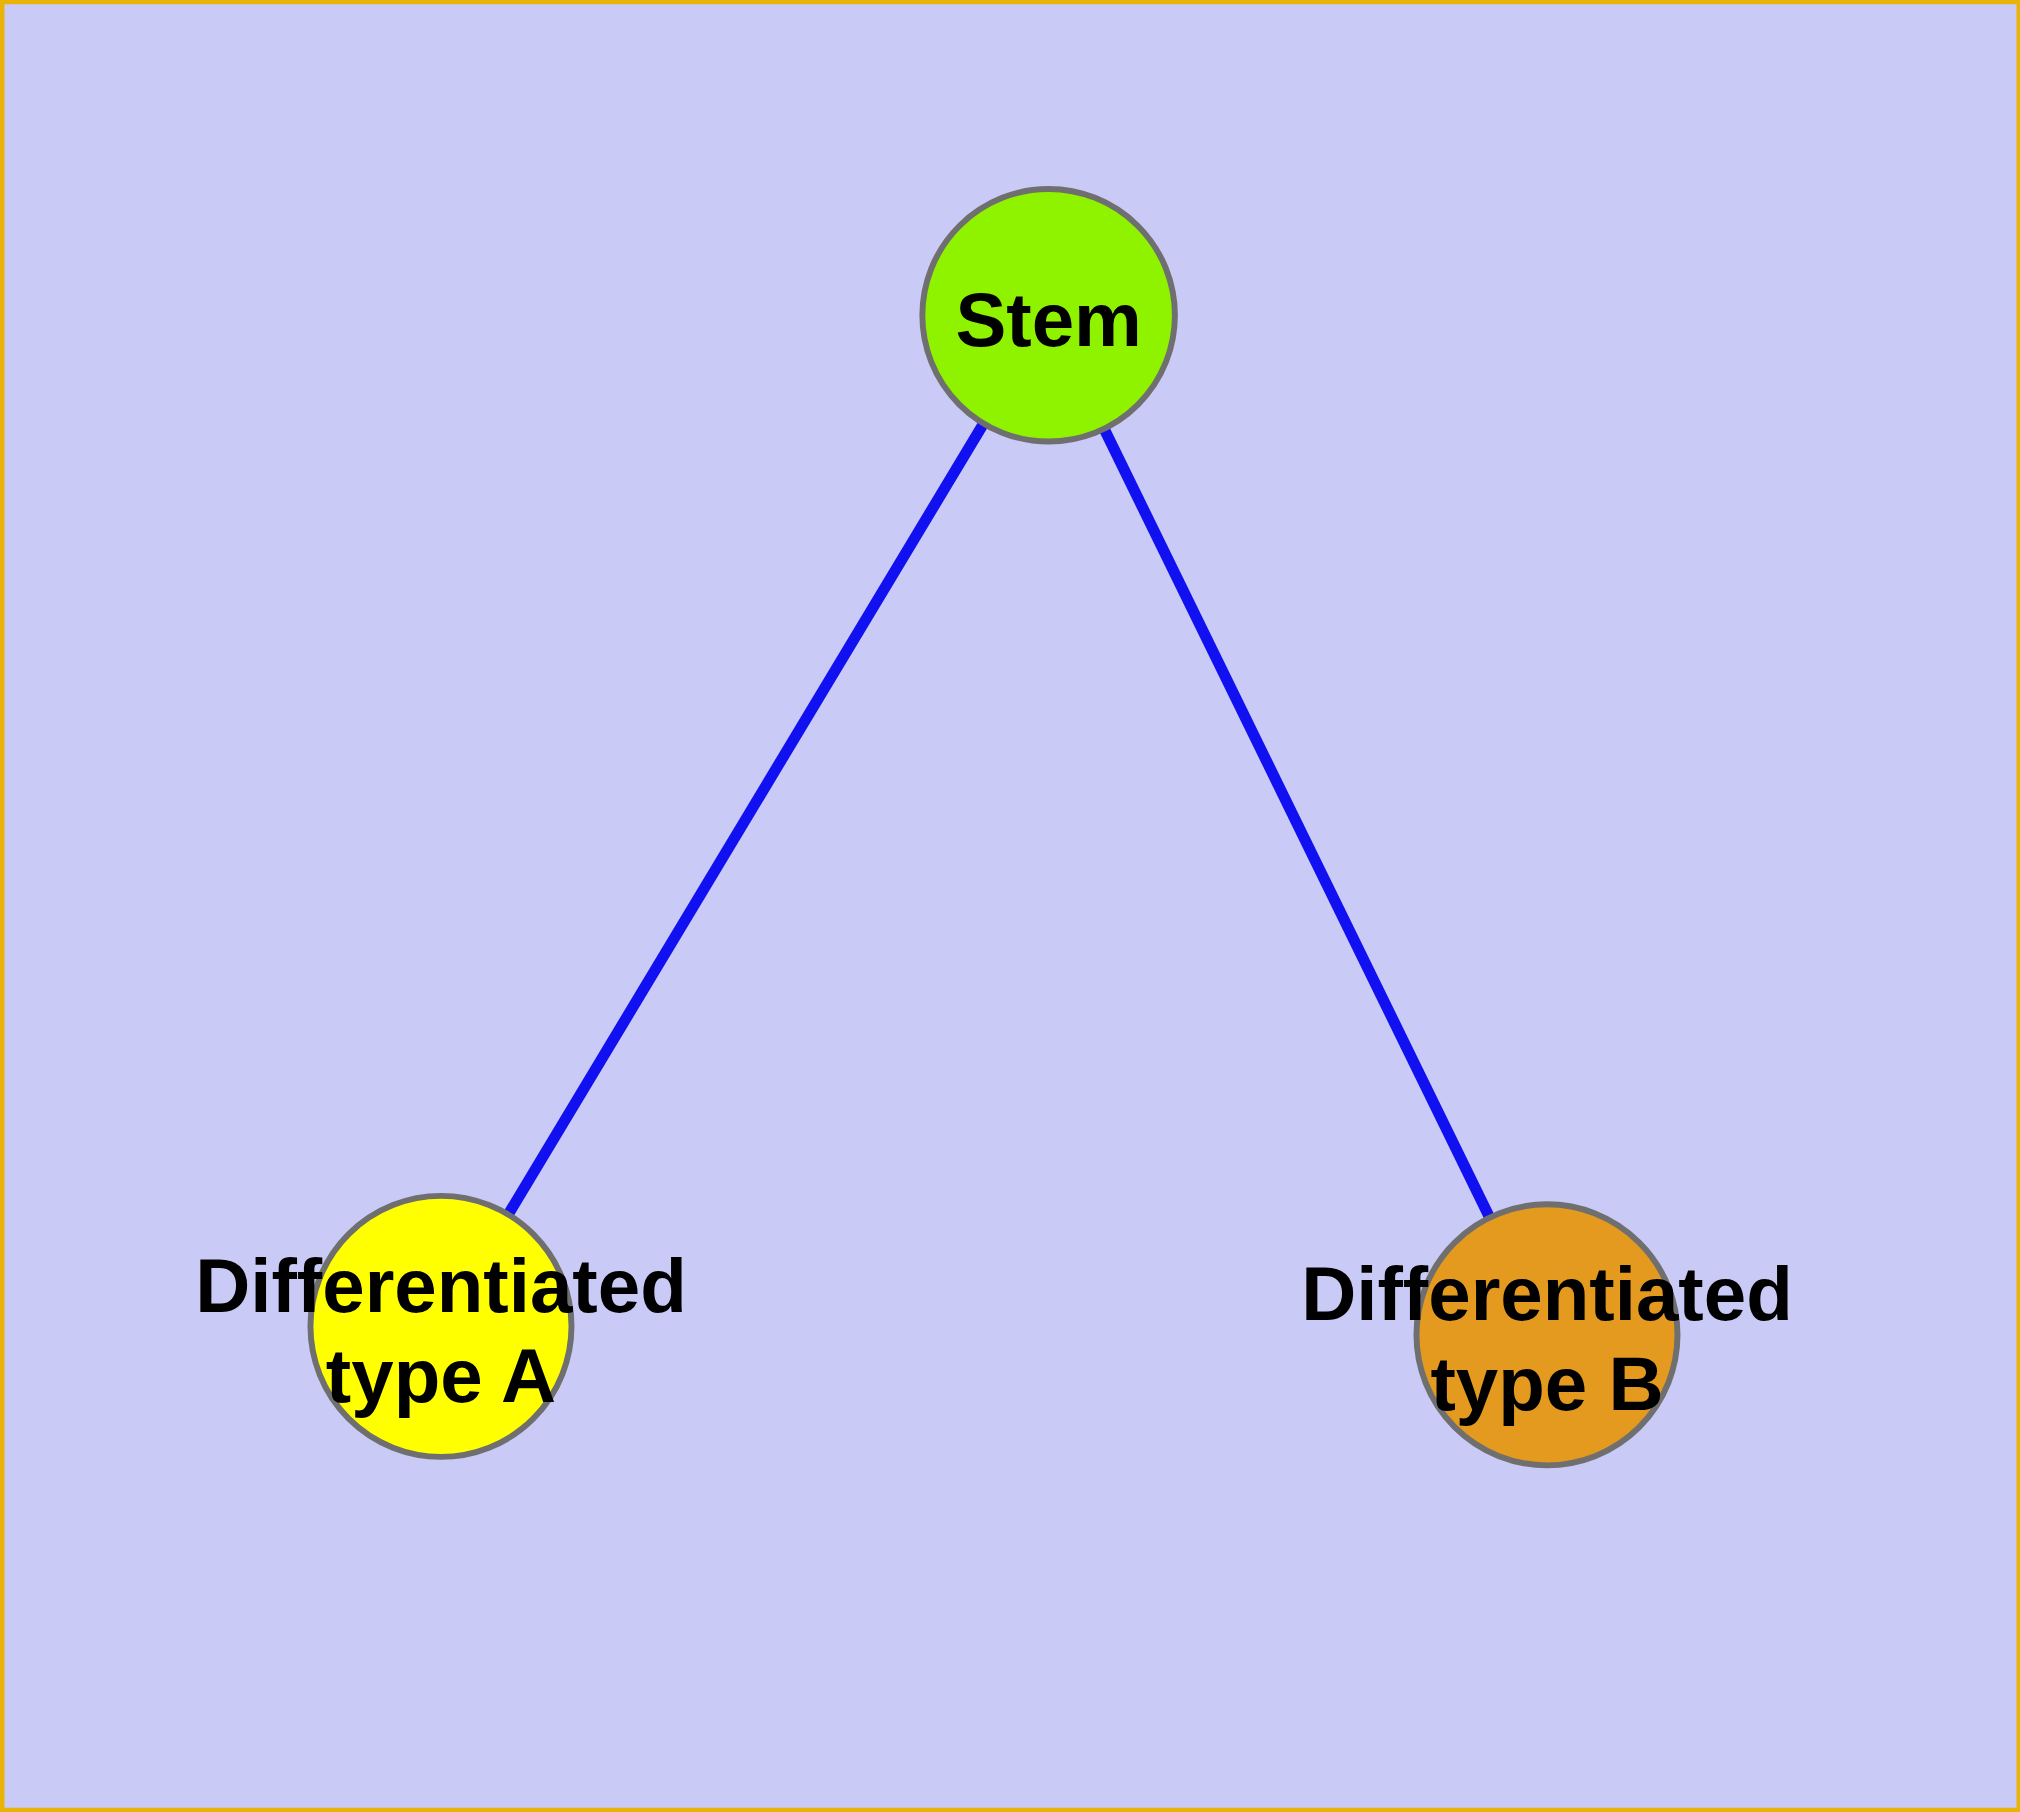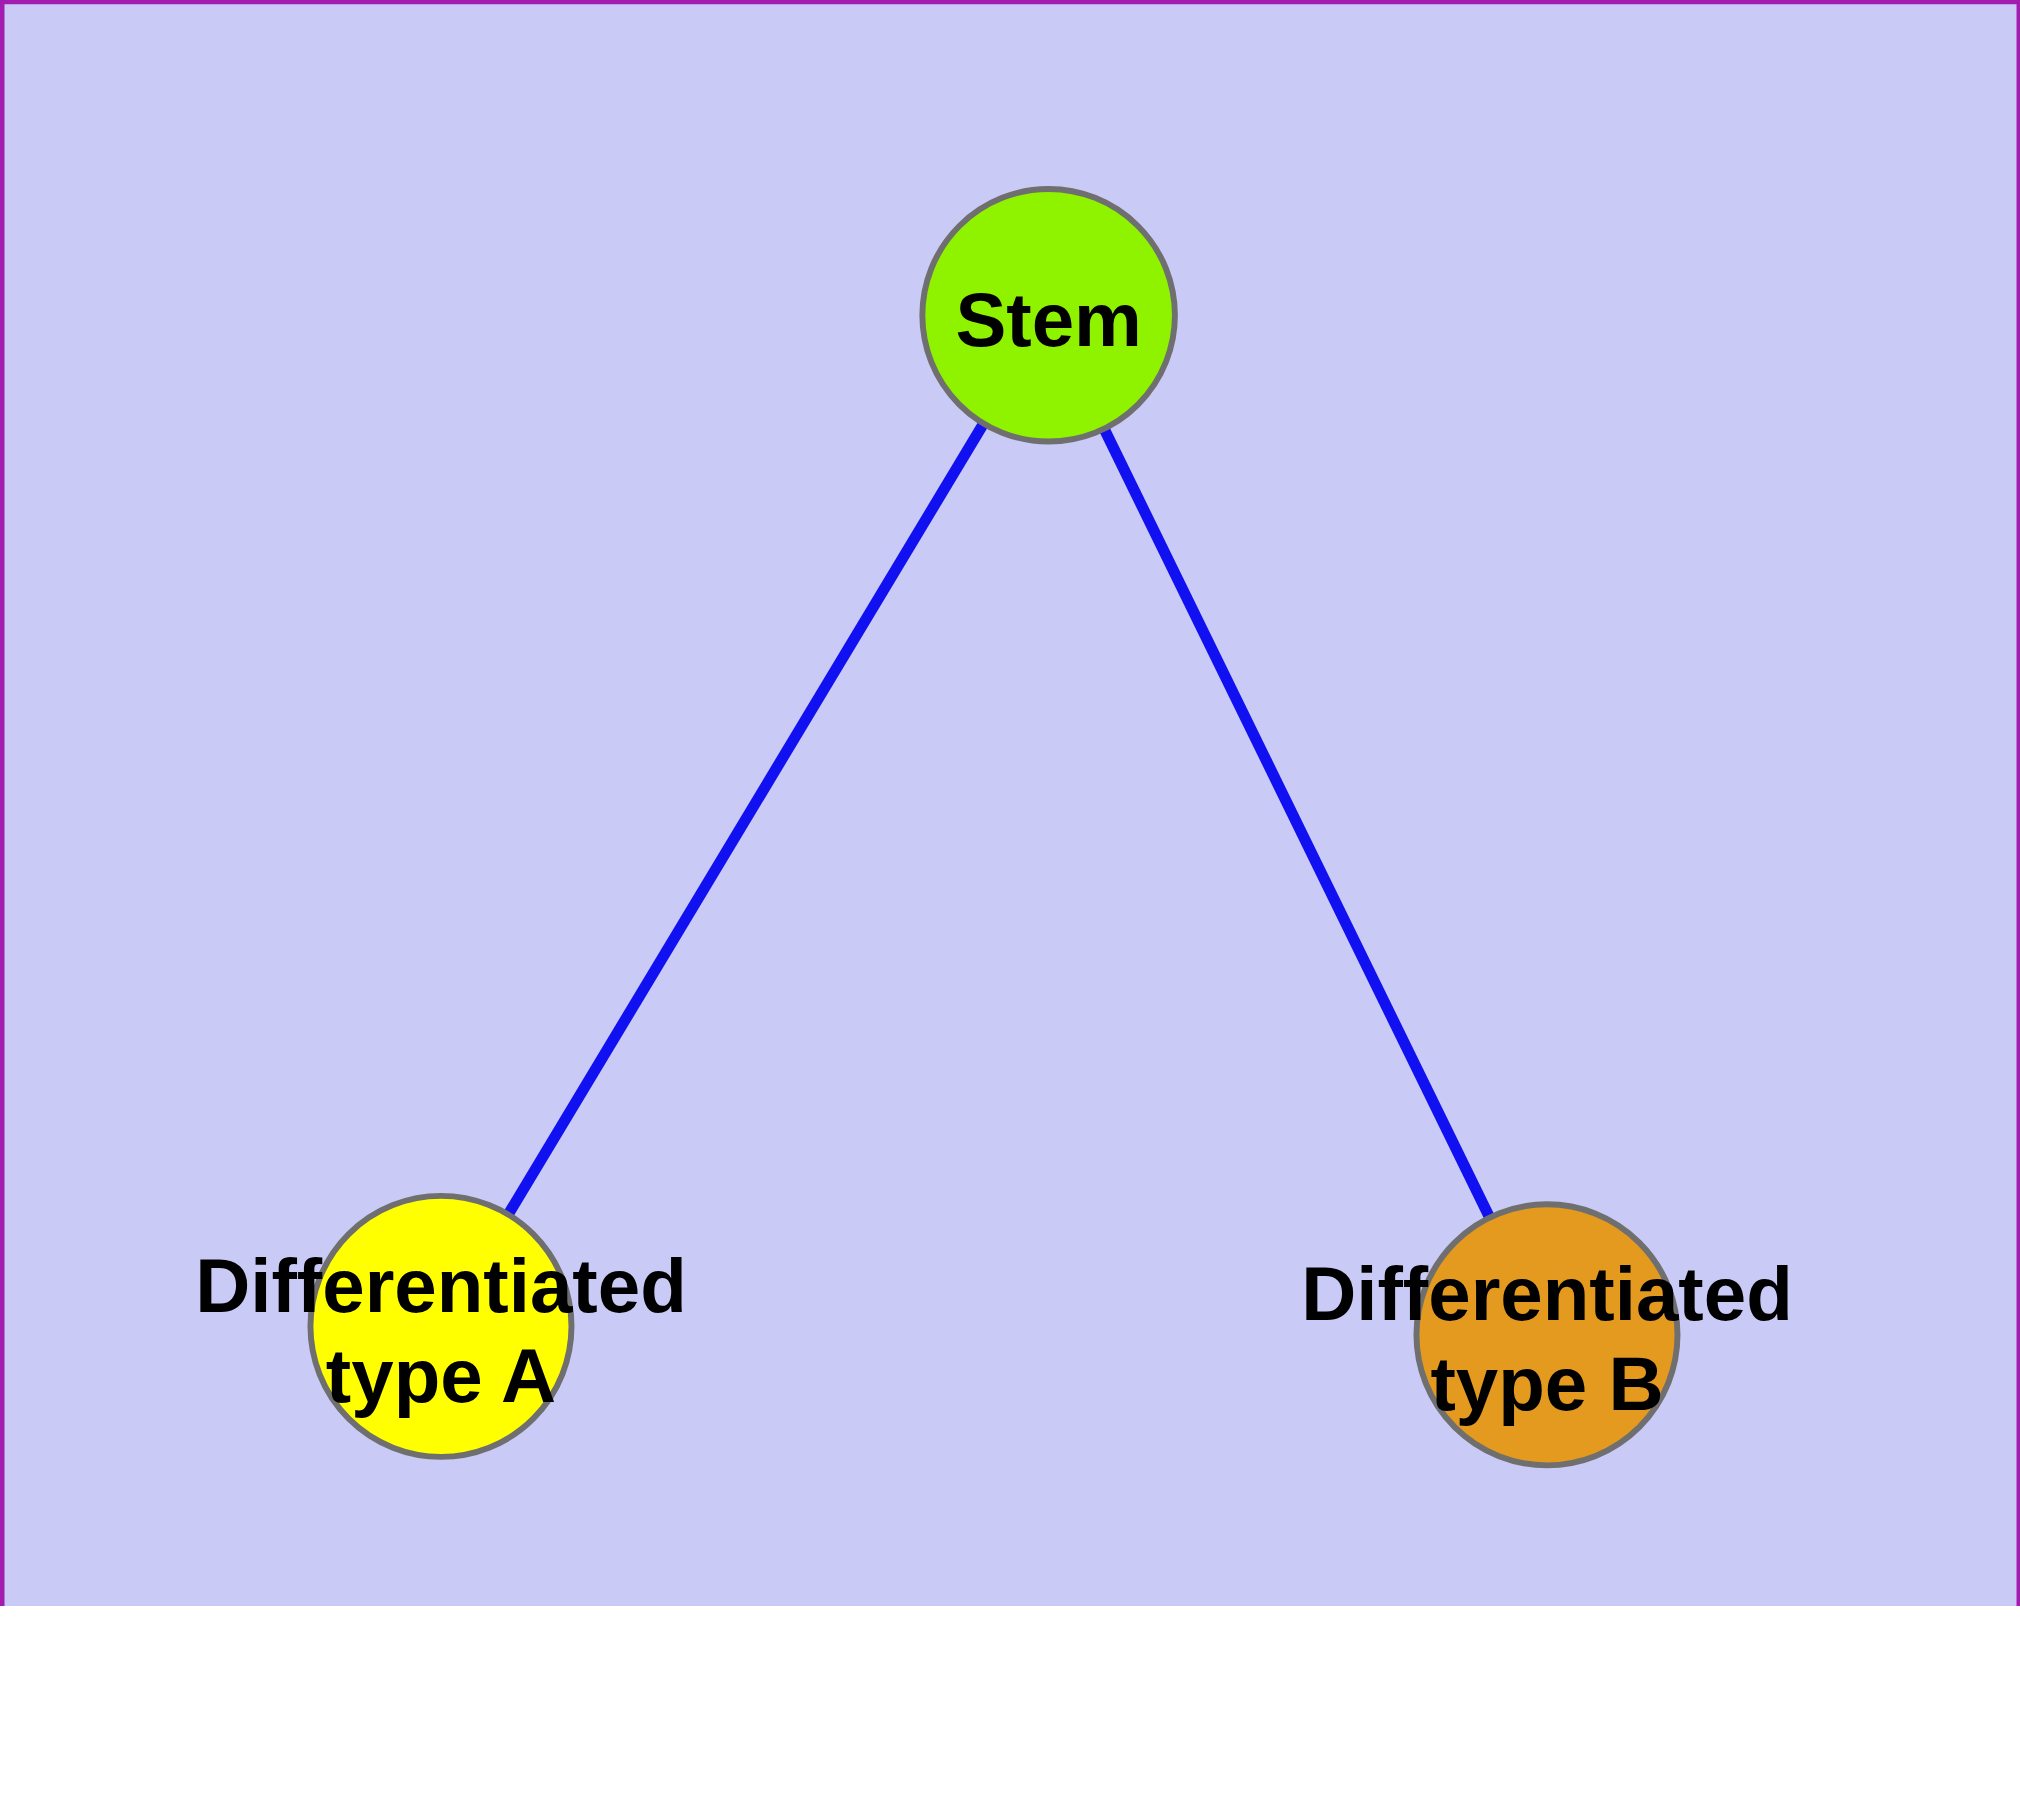--- a/index.html
+++ b/index.html
@@ -4,22 +4,22 @@
 <style>
   html, body {
     margin: 0;
     padding: 0;
     background: #FFFFFF;
     font-family: "Liberation Sans", sans-serif;
   }
   .stage {
     position: relative;
     width: 2021px;
-    height: 1606px;
-    background: #a21caf;
+    height: 1812px;
+    background: #eab308;
   }
   svg.graph {
     position: absolute;
     left: 0;
     top: 0;
     display: block;
   }
   .node-label {
     font-family: "Liberation Sans", "DejaVu Sans", sans-serif;
     font-weight: bold;

